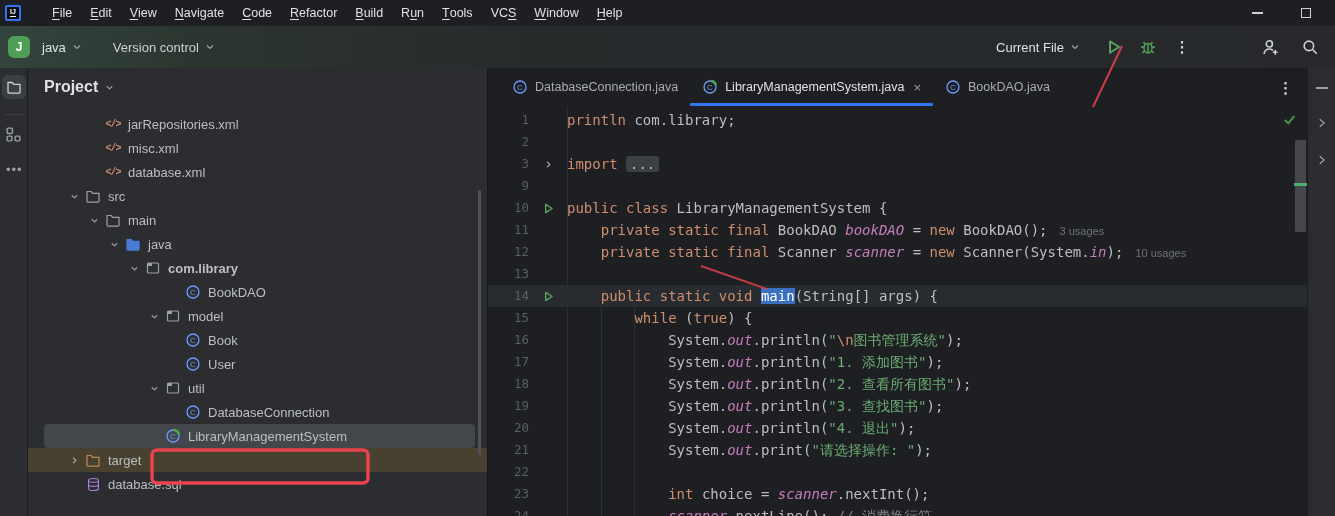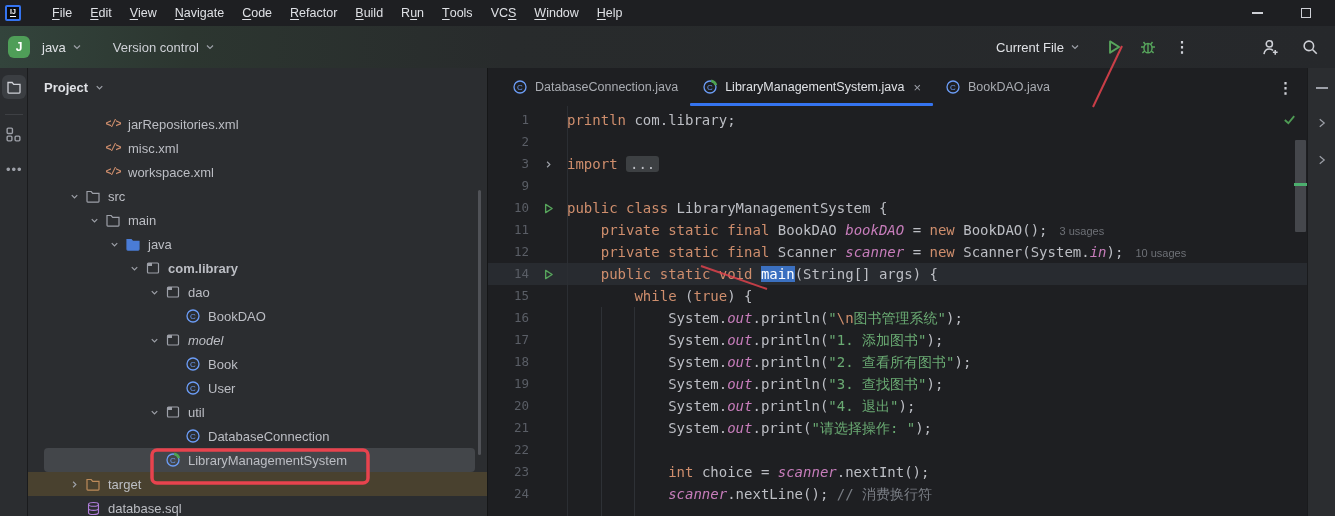--- a/index.html
+++ b/index.html
@@ -34,21 +34,21 @@
   
   .main{display:flex;height:448px;position:relative;}
   .stripe{width:28px;background:#2B2D30;border-right:1px solid #1A1B1D;position:relative;flex:none;}
   .stripe .pill{position:absolute;left:2px;top:7px;width:24px;height:24px;background:#3B3E42;border-radius:6px;
                 display:flex;align-items:center;justify-content:center;}
   .stripe .sdiv{position:absolute;left:5px;top:46px;width:18px;height:1px;background:#3E4044;}
   .stripe .s2{position:absolute;left:5px;top:58px;}
   .stripe .s3{position:absolute;left:6px;top:94px;color:#9DA0A8;font-size:13px;letter-spacing:1px;}
 
   .project{width:460px;background:#2B2D30;border-right:1px solid #151617;position:relative;flex:none;overflow:hidden;}
-  .p-header{height:38px;display:flex;align-items:center;gap:6px;padding-left:16px;font-size:13px;font-weight:bold;color:#DFE1E5;}
+  .p-header{height:38px;display:flex;align-items:center;gap:6px;padding-left:16px;font-size:16px;font-weight:bold;color:#DFE1E5;}
   .tree{position:absolute;top:44px;left:0;right:0;}
   .tree-row{height:24px;display:flex;align-items:center;position:relative;font-size:13px;color:#BCBEC4;white-space:nowrap;}
   .tree-row>*{position:relative;}
   .tree-row.sel::before{content:'';position:absolute;left:16px;right:12px;top:0;bottom:0;background:#43464A;border-radius:4px;}
   .tree-row.amber::before{content:'';position:absolute;left:0;right:0;top:0;bottom:0;background:#49412F;}
   .chev{width:20px;height:16px;display:flex;align-items:center;justify-content:center;flex:none;}
   .ticon{width:18px;height:16px;display:flex;align-items:center;justify-content:center;flex:none;margin-right:6px;}
   .xml-ic{color:#CF8E6D;font-size:10px;font-weight:bold;letter-spacing:-1px;font-family:"Liberation Mono",monospace;}
   .tree-sb{position:absolute;right:6px;top:122px;width:3px;height:265px;background:#505257;border-radius:2px;}
 
@@ -198,21 +198,21 @@
           <div class="tree-row" style="padding-left: 76px;">
             <span class="ticon">
               <span class="xml-ic">&lt;/&gt;</span>
             </span>
             <span>misc.xml</span>
           </div>
           <div class="tree-row" style="padding-left: 76px;">
             <span class="ticon">
               <span class="xml-ic">&lt;/&gt;</span>
             </span>
-            <span>workspace.xml</span>
+            <span>database.xml</span>
           </div>
           <div class="tree-row" style="padding-left: 36px;">
             <span class="chev">
               <svg width="11" height="11" viewBox="0 0 16 16">
                 <polyline points="4,6 8,10 12,6" fill="none" stroke="#9DA0A8" stroke-width="1.7"></polyline>
               </svg>
             </span>
             <span class="ticon">
               <svg width="16" height="16" viewBox="0 0 16 16">
                 <path d="M2 3.5 h4.2 l1.5 1.8 H14 v8 a0.8 0.8 0 0 1 -0.8 0.8 H2.8 A0.8 0.8 0 0 1 2 13.3 z" fill="none" stroke="#9DA0A8" stroke-width="1.2"></path>
@@ -253,44 +253,30 @@
               </svg>
             </span>
             <span class="ticon">
               <svg width="16" height="16" viewBox="0 0 16 16">
                 <rect x="2.5" y="3" width="11" height="10" rx="1" fill="none" stroke="#9DA0A8" stroke-width="1.2"></rect>
                 <rect x="2.5" y="3" width="4.5" height="3" fill="#9DA0A8"></rect>
               </svg>
             </span>
             <span>com.library</span>
           </div>
+          <div class="tree-row" style="padding-left: 156px;">
+            <span class="ticon">
+              <svg width="16" height="16" viewBox="0 0 16 16">
+                <circle cx="8" cy="8" r="6" fill="none" stroke="#6C9DF7" stroke-width="1.3"></circle>
+                <text x="8" y="11" font-size="8" text-anchor="middle" fill="#6C9DF7" font-family="Liberation Sans,sans-serif">C</text>
+              </svg>
+            </span>
+            <span>BookDAO</span>
+          </div>
           <div class="tree-row" style="padding-left: 116px;">
-            <span class="chev">
-              <svg width="11" height="11" viewBox="0 0 16 16">
-                <polyline points="4,6 8,10 12,6" fill="none" stroke="#9DA0A8" stroke-width="1.7"></polyline>
-              </svg>
-            </span>
-            <span class="ticon">
-              <svg width="16" height="16" viewBox="0 0 16 16">
-                <rect x="2.5" y="3" width="11" height="10" rx="1" fill="none" stroke="#9DA0A8" stroke-width="1.2"></rect>
-                <rect x="2.5" y="3" width="4.5" height="3" fill="#9DA0A8"></rect>
-              </svg>
-            </span>
-            <span>dao</span>
-          </div>
-          <div class="tree-row" style="padding-left: 156px;">
-            <span class="ticon">
-              <svg width="16" height="16" viewBox="0 0 16 16">
-                <circle cx="8" cy="8" r="6" fill="none" stroke="#6C9DF7" stroke-width="1.3"></circle>
-                <text x="8" y="11" font-size="8" text-anchor="middle" fill="#6C9DF7" font-family="Liberation Sans,sans-serif">C</text>
-              </svg>
-            </span>
-            <span>BookDAO</span>
-          </div>
-          <div class="tree-row" style="padding-left: 116px; font-style: italic;">
             <span class="chev">
               <svg width="11" height="11" viewBox="0 0 16 16">
                 <polyline points="4,6 8,10 12,6" fill="none" stroke="#9DA0A8" stroke-width="1.7"></polyline>
               </svg>
             </span>
             <span class="ticon">
               <svg width="16" height="16" viewBox="0 0 16 16">
                 <rect x="2.5" y="3" width="11" height="10" rx="1" fill="none" stroke="#9DA0A8" stroke-width="1.2"></rect>
                 <rect x="2.5" y="3" width="4.5" height="3" fill="#9DA0A8"></rect>
               </svg>
@@ -415,20 +401,21 @@
           <div class="code-line"><span class="lnum">2</span><span class="gut"></span><span class="codetext"></span></div>
           <div class="code-line"><span class="lnum">3</span><span class="gut"><svg width="11" height="11" viewBox="0 0 16 16">
                 <polyline points="6,4 10,8 6,12" fill="none" stroke="#9DA0A8" stroke-width="1.7"></polyline>
               </svg></span><span class="codetext"><span class="t-kw">import</span><span class="t-pl"> </span><span class="t-fold">...</span></span></div>
           <div class="code-line"><span class="lnum">9</span><span class="gut"></span><span class="codetext"></span></div>
           <div class="code-line"><span class="lnum">10</span><span class="gut"><svg width="13" height="13" viewBox="0 0 16 16">
                 <polygon points="4.5,3 12.5,8 4.5,13" fill="none" stroke="#57A55C" stroke-width="1.7" stroke-linejoin="round"></polygon>
               </svg></span><span class="codetext"><span class="t-kw">public</span><span class="t-pl"> </span><span class="t-kw">class</span><span class="t-pl"> LibraryManagementSystem {</span></span></div>
           <div class="code-line"><span class="lnum">11</span><span class="gut"></span><span class="codetext"><span class="t-pl">    </span><span class="t-kw">private</span><span class="t-pl"> </span><span class="t-kw">static</span><span class="t-pl"> </span><span class="t-kw">final</span><span class="t-pl"> BookDAO </span><span class="t-fd">bookDAO</span><span class="t-pl"> = </span><span class="t-kw">new</span><span class="t-pl"> BookDAO();</span><span class="t-hint">3 usages</span></span></div>
           <div class="code-line"><span class="lnum">12</span><span class="gut"></span><span class="codetext"><span class="t-pl">    </span><span class="t-kw">private</span><span class="t-pl"> </span><span class="t-kw">static</span><span class="t-pl"> </span><span class="t-kw">final</span><span class="t-pl"> Scanner </span><span class="t-fd">scanner</span><span class="t-pl"> = </span><span class="t-kw">new</span><span class="t-pl"> Scanner(System.</span><span class="t-fd">in</span><span class="t-pl">);</span><span class="t-hint">10 usages</span></span></div>
+          <div class="code-line"><span class="lnum">13</span><span class="gut"></span><span class="codetext"></span></div>
           <div class="code-line current"><span class="lnum">14</span><span class="gut"><svg width="13" height="13" viewBox="0 0 16 16">
                 <polygon points="4.5,3 12.5,8 4.5,13" fill="none" stroke="#57A55C" stroke-width="1.7" stroke-linejoin="round"></polygon>
               </svg></span><span class="codetext"><span class="t-pl">    </span><span class="t-kw">public</span><span class="t-pl"> </span><span class="t-kw">static</span><span class="t-pl"> </span><span class="t-kw">void</span><span class="t-pl"> </span><span class="t-sel">main</span><span class="t-pl">(String[] args) {</span></span></div>
           <div class="code-line"><span class="lnum">15</span><span class="gut"></span><span class="codetext"><span class="t-pl">        </span><span class="t-kw">while</span><span class="t-pl"> (</span><span class="t-kw">true</span><span class="t-pl">) {</span></span></div>
           <div class="code-line"><span class="lnum">16</span><span class="gut"></span><span class="codetext"><span class="t-pl">            System.</span><span class="t-fd">out</span><span class="t-pl">.println(</span><span class="t-st">"</span><span class="t-es">\n</span><span class="t-st">图书管理系统"</span><span class="t-pl">);</span></span></div>
           <div class="code-line"><span class="lnum">17</span><span class="gut"></span><span class="codetext"><span class="t-pl">            System.</span><span class="t-fd">out</span><span class="t-pl">.println(</span><span class="t-st">"1. 添加图书"</span><span class="t-pl">);</span></span></div>
           <div class="code-line"><span class="lnum">18</span><span class="gut"></span><span class="codetext"><span class="t-pl">            System.</span><span class="t-fd">out</span><span class="t-pl">.println(</span><span class="t-st">"2. 查看所有图书"</span><span class="t-pl">);</span></span></div>
           <div class="code-line"><span class="lnum">19</span><span class="gut"></span><span class="codetext"><span class="t-pl">            System.</span><span class="t-fd">out</span><span class="t-pl">.println(</span><span class="t-st">"3. 查找图书"</span><span class="t-pl">);</span></span></div>
           <div class="code-line"><span class="lnum">20</span><span class="gut"></span><span class="codetext"><span class="t-pl">            System.</span><span class="t-fd">out</span><span class="t-pl">.println(</span><span class="t-st">"4. 退出"</span><span class="t-pl">);</span></span></div>
           <div class="code-line"><span class="lnum">21</span><span class="gut"></span><span class="codetext"><span class="t-pl">            System.</span><span class="t-fd">out</span><span class="t-pl">.print(</span><span class="t-st">"请选择操作: "</span><span class="t-pl">);</span></span></div>

